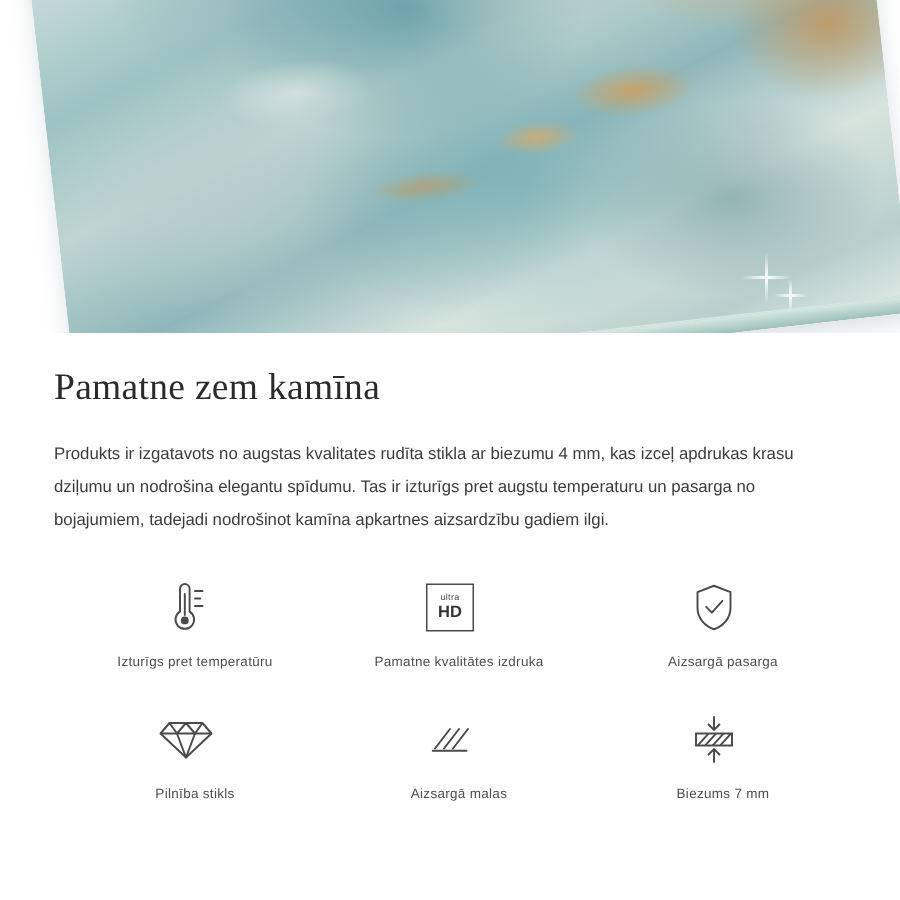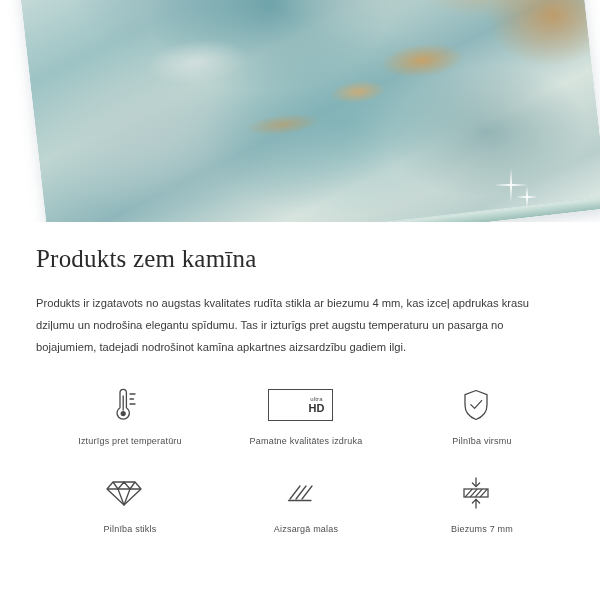--- a/index.html
+++ b/index.html
@@ -153,21 +153,20 @@
   }
   .hd-box {
     width: 30px;
     height: 30px;
     border: 1.4px solid #4a4a4a;
     display: flex;
     flex-direction: column;
     align-items: center;
     justify-content: center;
     line-height: 1;
-    padding-left: 33px;
   }
   .hd-box .t { font-size: 6px; letter-spacing: 0.2px; color: #4a4a4a; }
   .hd-box .b { font-size: 11px; font-weight: bold; color: #333; margin-top: 1px; }
 </style>
 </head>
 <body>
 
 <div class="page">
 
   <div class="hero">
@@ -175,21 +174,21 @@
       <div class="hero-art"></div>
       <div class="hero-edge"></div>
     </div>
     <div class="hero-sparkle sparkle-a"></div>
     <div class="hero-sparkle sparkle-b"></div>
   </div>
 
   <div class="content">
 
     <h1 class="headline">
-      <span>Produkts zem kamīna</span>
+      <span>Pamatne zem kamīna</span>
     </h1>
 
     <p class="paragraph">Produkts ir izgatavots no augstas kvalitates rudīta stikla ar biezumu 4 mm, kas izceļ apdrukas krasu dziļumu un nodrošina elegantu spīdumu. Tas ir izturīgs pret augstu temperaturu un pasarga no bojajumiem, tadejadi nodrošinot kamīna apkartnes aizsardzību gadiem ilgi.</p>
 
     <div class="features">
 
       <div class="feature">
         <div class="feature-icon">
           <svg width="34" height="38" viewBox="0 0 34 38" fill="none" stroke="#4a4a4a" stroke-width="1.3" stroke-linecap="round">
             <path d="M13 6.5a3.2 3.2 0 0 1 6.4 0v15.2a6.2 6.2 0 1 1-6.4 0V6.5z"></path>
@@ -213,21 +212,21 @@
         <div class="feature-label">Pamatne kvalitātes izdruka</div>
       </div>
 
       <div class="feature">
         <div class="feature-icon">
           <svg width="34" height="38" viewBox="0 0 34 38" fill="none" stroke="#4a4a4a" stroke-width="1.3" stroke-linecap="round" stroke-linejoin="round">
             <path d="M17 4.5l11 4.2v10.4c0 7.2-5 12.2-11 14.4-6-2.2-11-7.2-11-14.4V8.7L17 4.5z"></path>
             <polyline points="11.8,18.6 15.6,22.4 22.6,14.6"></polyline>
           </svg>
         </div>
-        <div class="feature-label">Pilnība virsmu</div>
+        <div class="feature-label">Aizsargā pasarga</div>
       </div>
 
       <div class="feature">
         <div class="feature-icon">
           <svg width="36" height="32" viewBox="0 0 36 32" fill="none" stroke="#4a4a4a" stroke-width="1.3" stroke-linejoin="round">
             <path d="M7 5h22l6 7-17 16L1 12 7 5z"></path>
             <path d="M1 12h34"></path>
             <path d="M7 5l5 7 6-7 6 7 5-7"></path>
             <path d="M12 12l6 16 6-16"></path>
           </svg>

